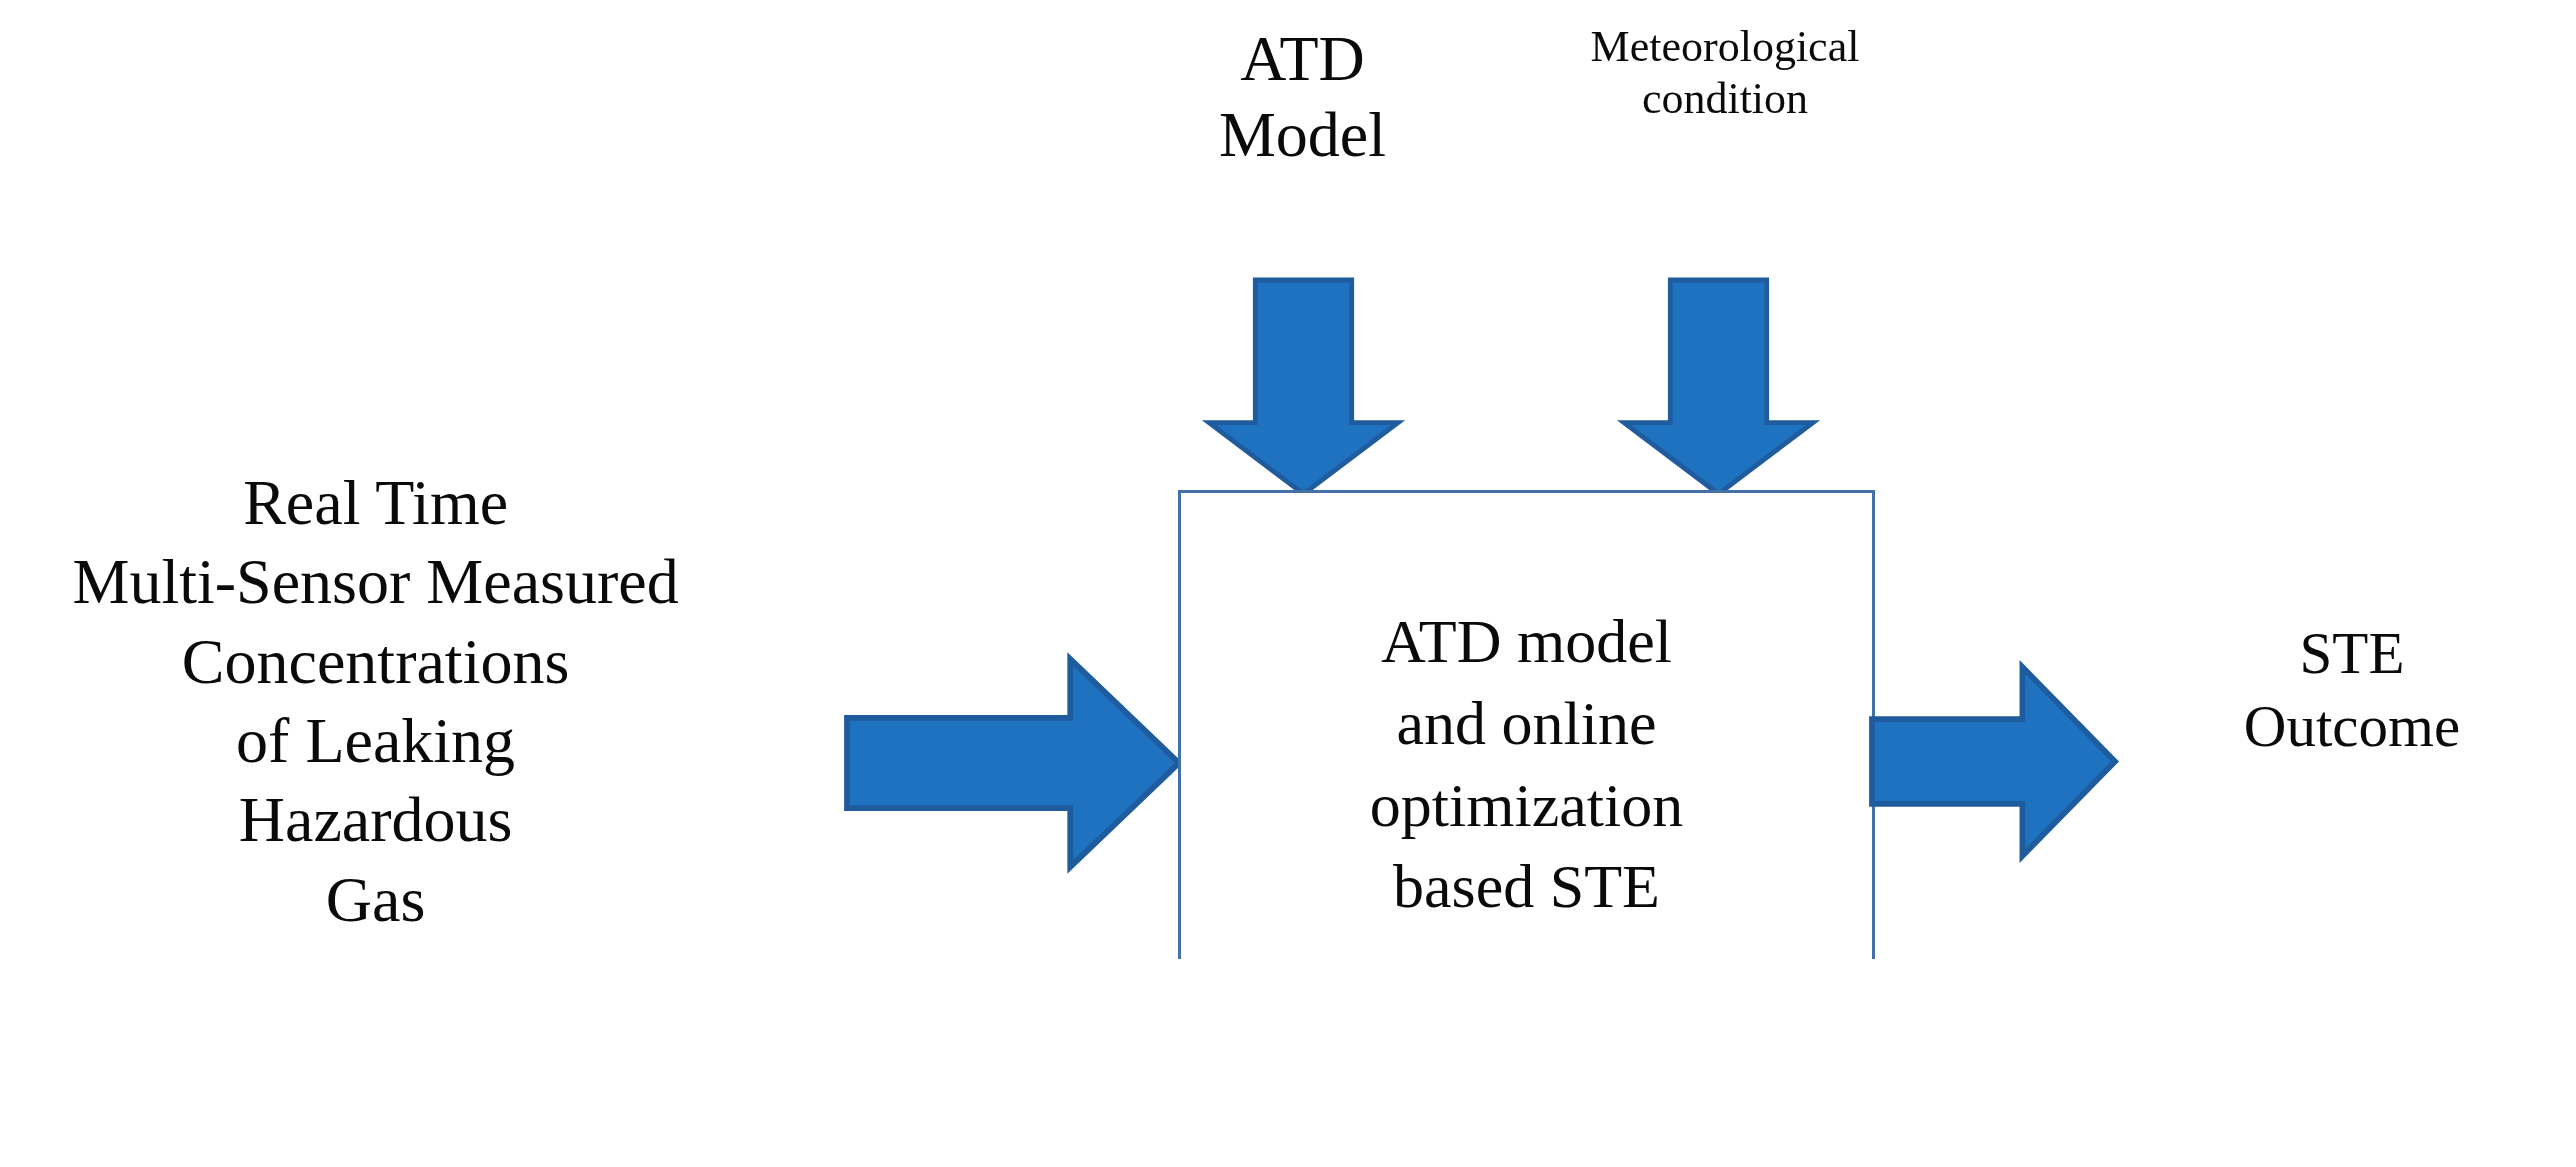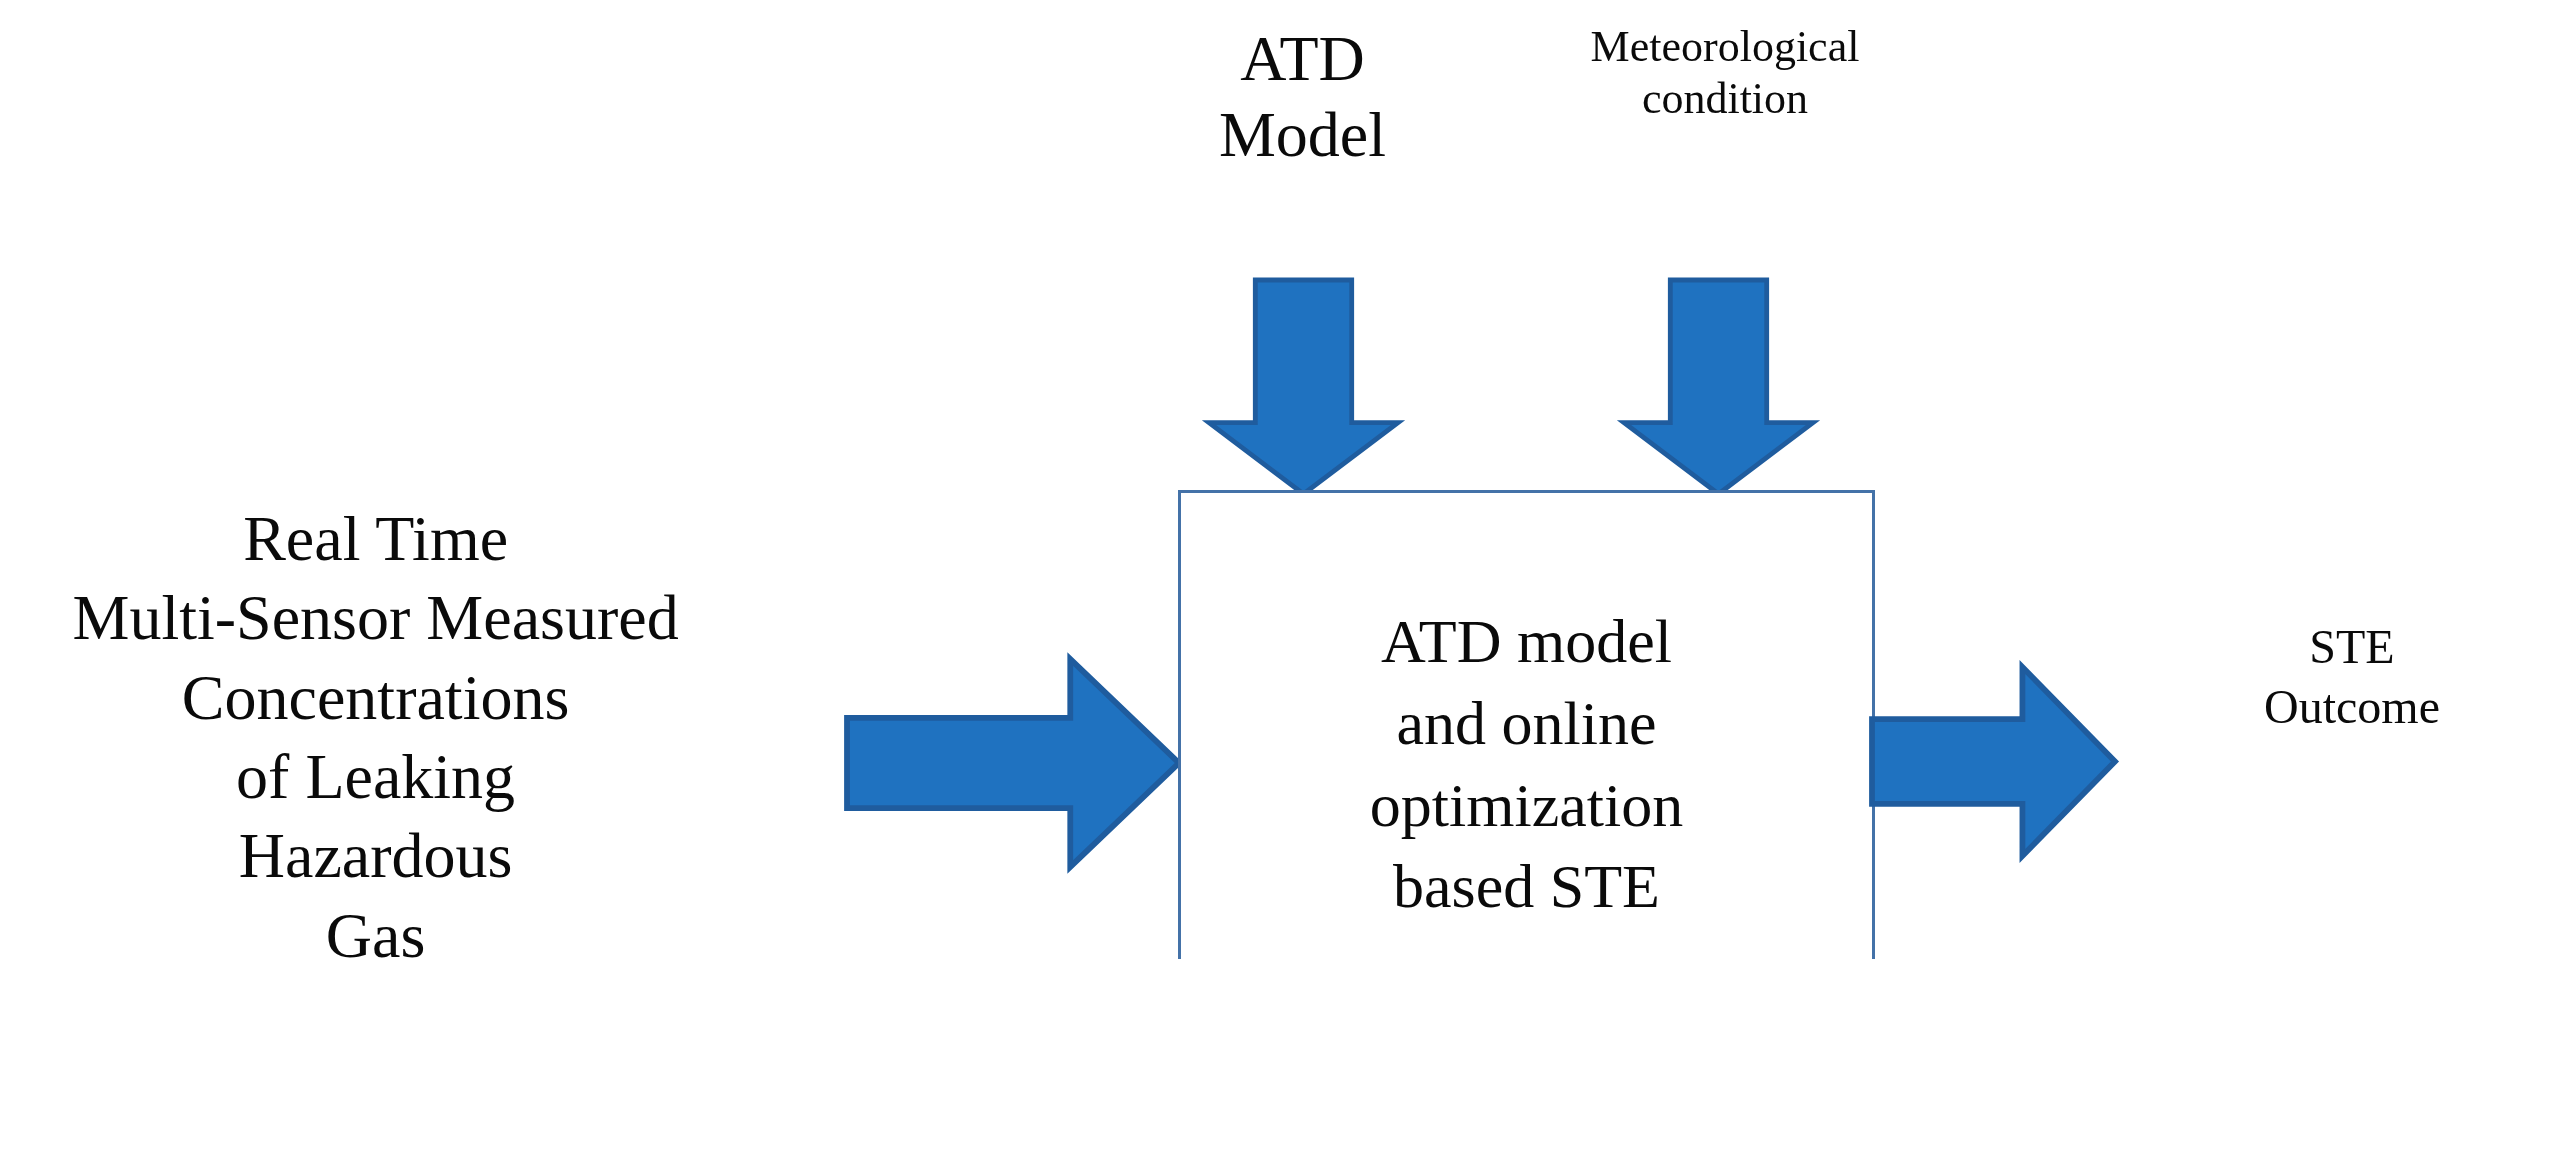--- a/index.html
+++ b/index.html
@@ -41,28 +41,27 @@
     width: 520px;
     font-size: 44px;
   }
 
   #label-input-text {
     left: 9.6px;
     top: 463px;
     width: 732px;
     font-size: 64px;
     line-height: 1.24;
-    margin-top: 36px;
   }
 
   #label-output-text {
     left: 2135px;
     top: 617px;
     width: 434px;
-    font-size: 48px;
+    font-size: 59px;
     line-height: 1.24;
   }
 
   
   #process-box {
     position: absolute;
     left: 1178px;
     top: 490px;
     width: 697px;
     height: 549px;

